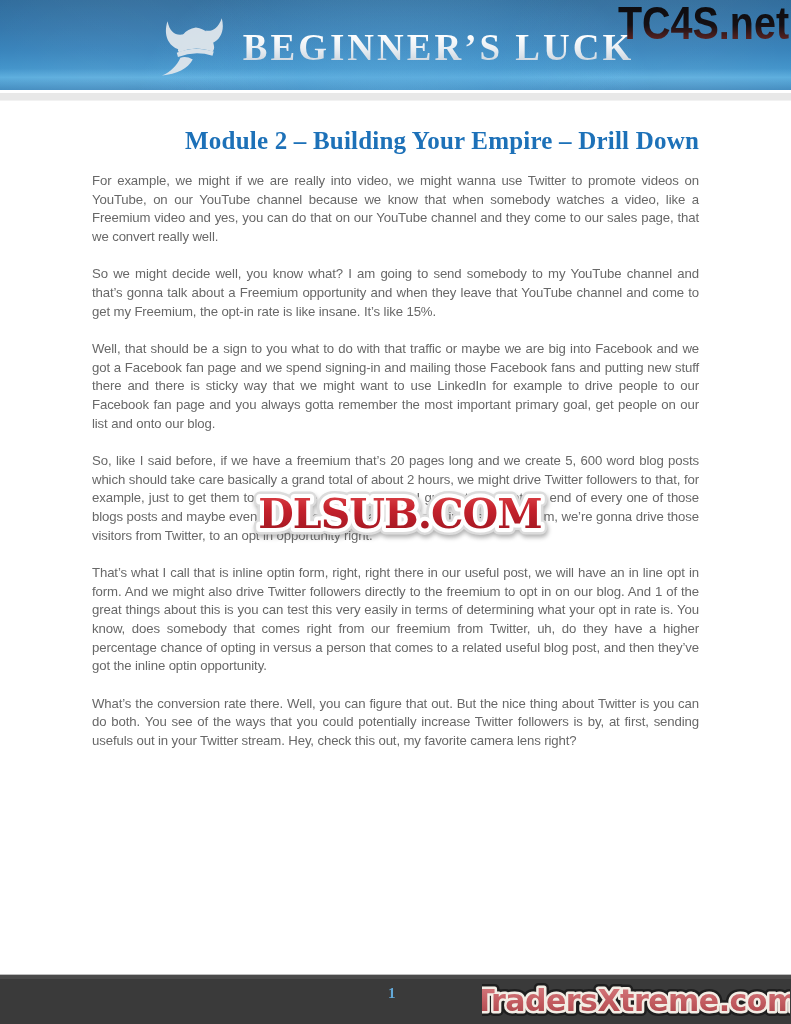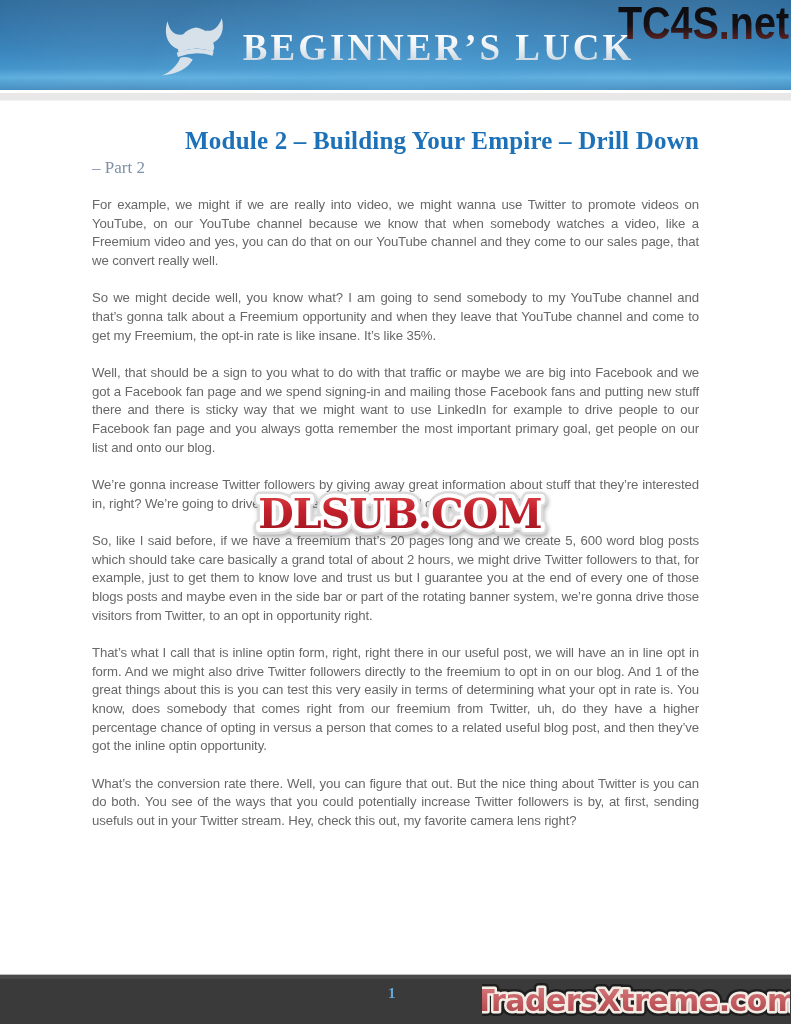--- a/index.html
+++ b/index.html
@@ -110,26 +110,24 @@
       </svg>
       <span class="logo-text">BEGINNER’S LUCK</span>
     </div>
     <div class="tc4s">TC4S.net</div>
   </div>
   <div class="header-gap"></div>
   <div class="header-divider"></div>
 
   <div class="content">
     <h1 class="doc-title">Module 2 – Building Your Empire – Drill Down</h1>
-    <h2 class="doc-subtitle">– Part 2</h2>
     <div class="paragraphs">
       <p>For example, we might if we are really into video, we might wanna use Twitter to promote videos on YouTube, on our YouTube channel because we know that when somebody watches a video, like a Freemium video and yes, you can do that on our YouTube channel and they come to our sales page, that we convert really well.</p>
-      <p>So we might decide well, you know what? I am going to send somebody to my YouTube channel and that’s gonna talk about a Freemium opportunity and when they leave that YouTube channel and come to get my Freemium, the opt-in rate is like insane. It’s like 35%.</p>
+      <p>So we might decide well, you know what? I am going to send somebody to my YouTube channel and that’s gonna talk about a Freemium opportunity and when they leave that YouTube channel and come to get my Freemium, the opt-in rate is like insane. It’s like 15%.</p>
       <p>Well, that should be a sign to you what to do with that traffic or maybe we are big into Facebook and we got a Facebook fan page and we spend signing-in and mailing those Facebook fans and putting new stuff there and there is sticky way that we might want to use LinkedIn for example to drive people to our Facebook fan page and you always gotta remember the most important primary goal, get people on our list and onto our blog.</p>
-      <p>We’re gonna increase Twitter followers by giving away great information about stuff that they’re interested in, right? We’re going to drive our Twitter followers to read our blog posts, right?</p>
       <p>So, like I said before, if we have a freemium that’s 20 pages long and we create 5, 600 word blog posts which should take care basically a grand total of about 2 hours, we might drive Twitter followers to that, for example, just to get them to know love and trust us but I guarantee you at the end of every one of those blogs posts and maybe even in the side bar or part of the rotating banner system, we’re gonna drive those visitors from Twitter, to an opt in opportunity right.</p>
       <p>That’s what I call that is inline optin form, right, right there in our useful post, we will have an in line opt in form. And we might also drive Twitter followers directly to the freemium to opt in on our blog. And 1 of the great things about this is you can test this very easily in terms of determining what your opt in rate is. You know, does somebody that comes right from our freemium from Twitter, uh, do they have a higher percentage chance of opting in versus a person that comes to a related useful blog post, and then they’ve got the inline optin opportunity.</p>
       <p>What’s the conversion rate there. Well, you can figure that out. But the nice thing about Twitter is you can do both. You see of the ways that you could potentially increase Twitter followers is by, at first, sending usefuls out in your Twitter stream. Hey, check this out, my favorite camera lens right?</p>
     </div>
   </div>
 
   <svg class="dlsub" viewBox="0 0 302 56" aria-hidden="true">
     <defs>
       <linearGradient id="redgrad" x1="0" y1="0" x2="0" y2="1">
         <stop offset="0%" stop-color="#e04a4e"></stop>

